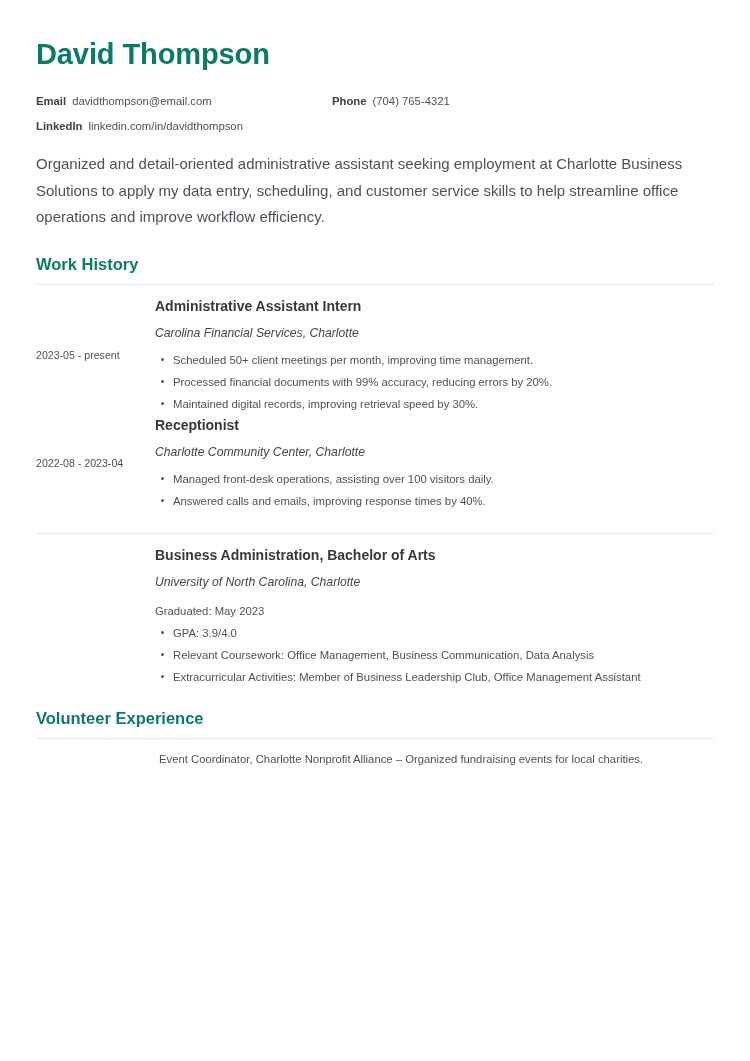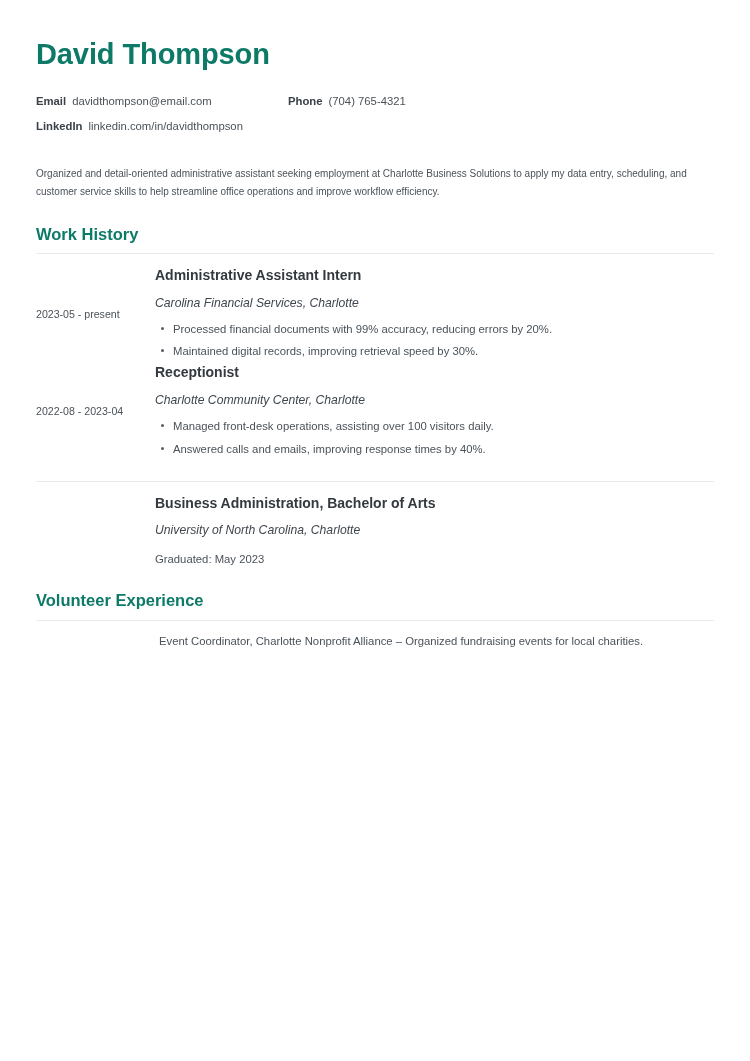--- a/index.html
+++ b/index.html
@@ -50,32 +50,32 @@
   .contact-row {
     display: flex;
     align-items: baseline;
     margin-bottom: 13px;
   }
   .contact-cell {
     display: flex;
     align-items: baseline;
     white-space: nowrap;
   }
-  .contact-cell.col1 { width: 252px; }
+  .contact-cell.col1 { width: 296px; }
   .contact-label {
     font-weight: bold;
     color: #3a4149;
     margin-right: 6px;
   }
   .contact-value { color: #4a5259; }
 
   
   .summary {
-    margin-top: 33px;
-    font-size: 10px;
+    margin-top: 19px;
+    font-size: 15px;
     line-height: 1.78;
     color: #4a5259;
     max-width: 660px;
   }
 
   
   .section { margin-top: 24px; }
   .section-title {
     font-size: 16.5px;
     font-weight: bold;
@@ -192,20 +192,21 @@
   <div class="section">
     <h2 class="section-title">Work History</h2>
     <hr class="section-rule">
 
     <div class="entry">
       <div class="entry-dates">2023-05  - present</div>
       <div class="entry-body">
         <div class="entry-role">Administrative Assistant Intern</div>
         <div class="entry-org">Carolina Financial Services, Charlotte</div>
         <ul class="bullets">
+          <li>Scheduled 50+ client meetings per month, improving time management.</li>
           <li>Processed financial documents with 99% accuracy, reducing errors by 20%.</li>
           <li>Maintained digital records, improving retrieval speed by 30%.</li>
         </ul>
       </div>
     </div>
 
     <div class="entry">
       <div class="entry-dates">2022-08  - 2023-04</div>
       <div class="entry-body">
         <div class="entry-role">Receptionist</div>
@@ -220,20 +221,25 @@
 
   <div class="section">
     <hr class="section-rule">
 
     <div class="entry edu-block">
       <div class="entry-dates"></div>
       <div class="entry-body">
         <div class="entry-role">Business Administration, Bachelor of Arts</div>
         <div class="entry-org">University of North Carolina, Charlotte</div>
         <div class="entry-note">Graduated: May 2023</div>
+        <ul class="bullets tight">
+          <li>GPA: 3.9/4.0</li>
+          <li>Relevant Coursework: Office Management, Business Communication, Data Analysis</li>
+          <li>Extracurricular Activities: Member of Business Leadership Club, Office Management Assistant</li>
+        </ul>
       </div>
     </div>
   </div>
 
   <div class="section">
     <h2 class="section-title">Volunteer Experience</h2>
     <hr class="section-rule">
     <div class="volunteer-text">Event Coordinator, Charlotte Nonprofit Alliance – Organized fundraising events for local charities.</div>
   </div>
 

